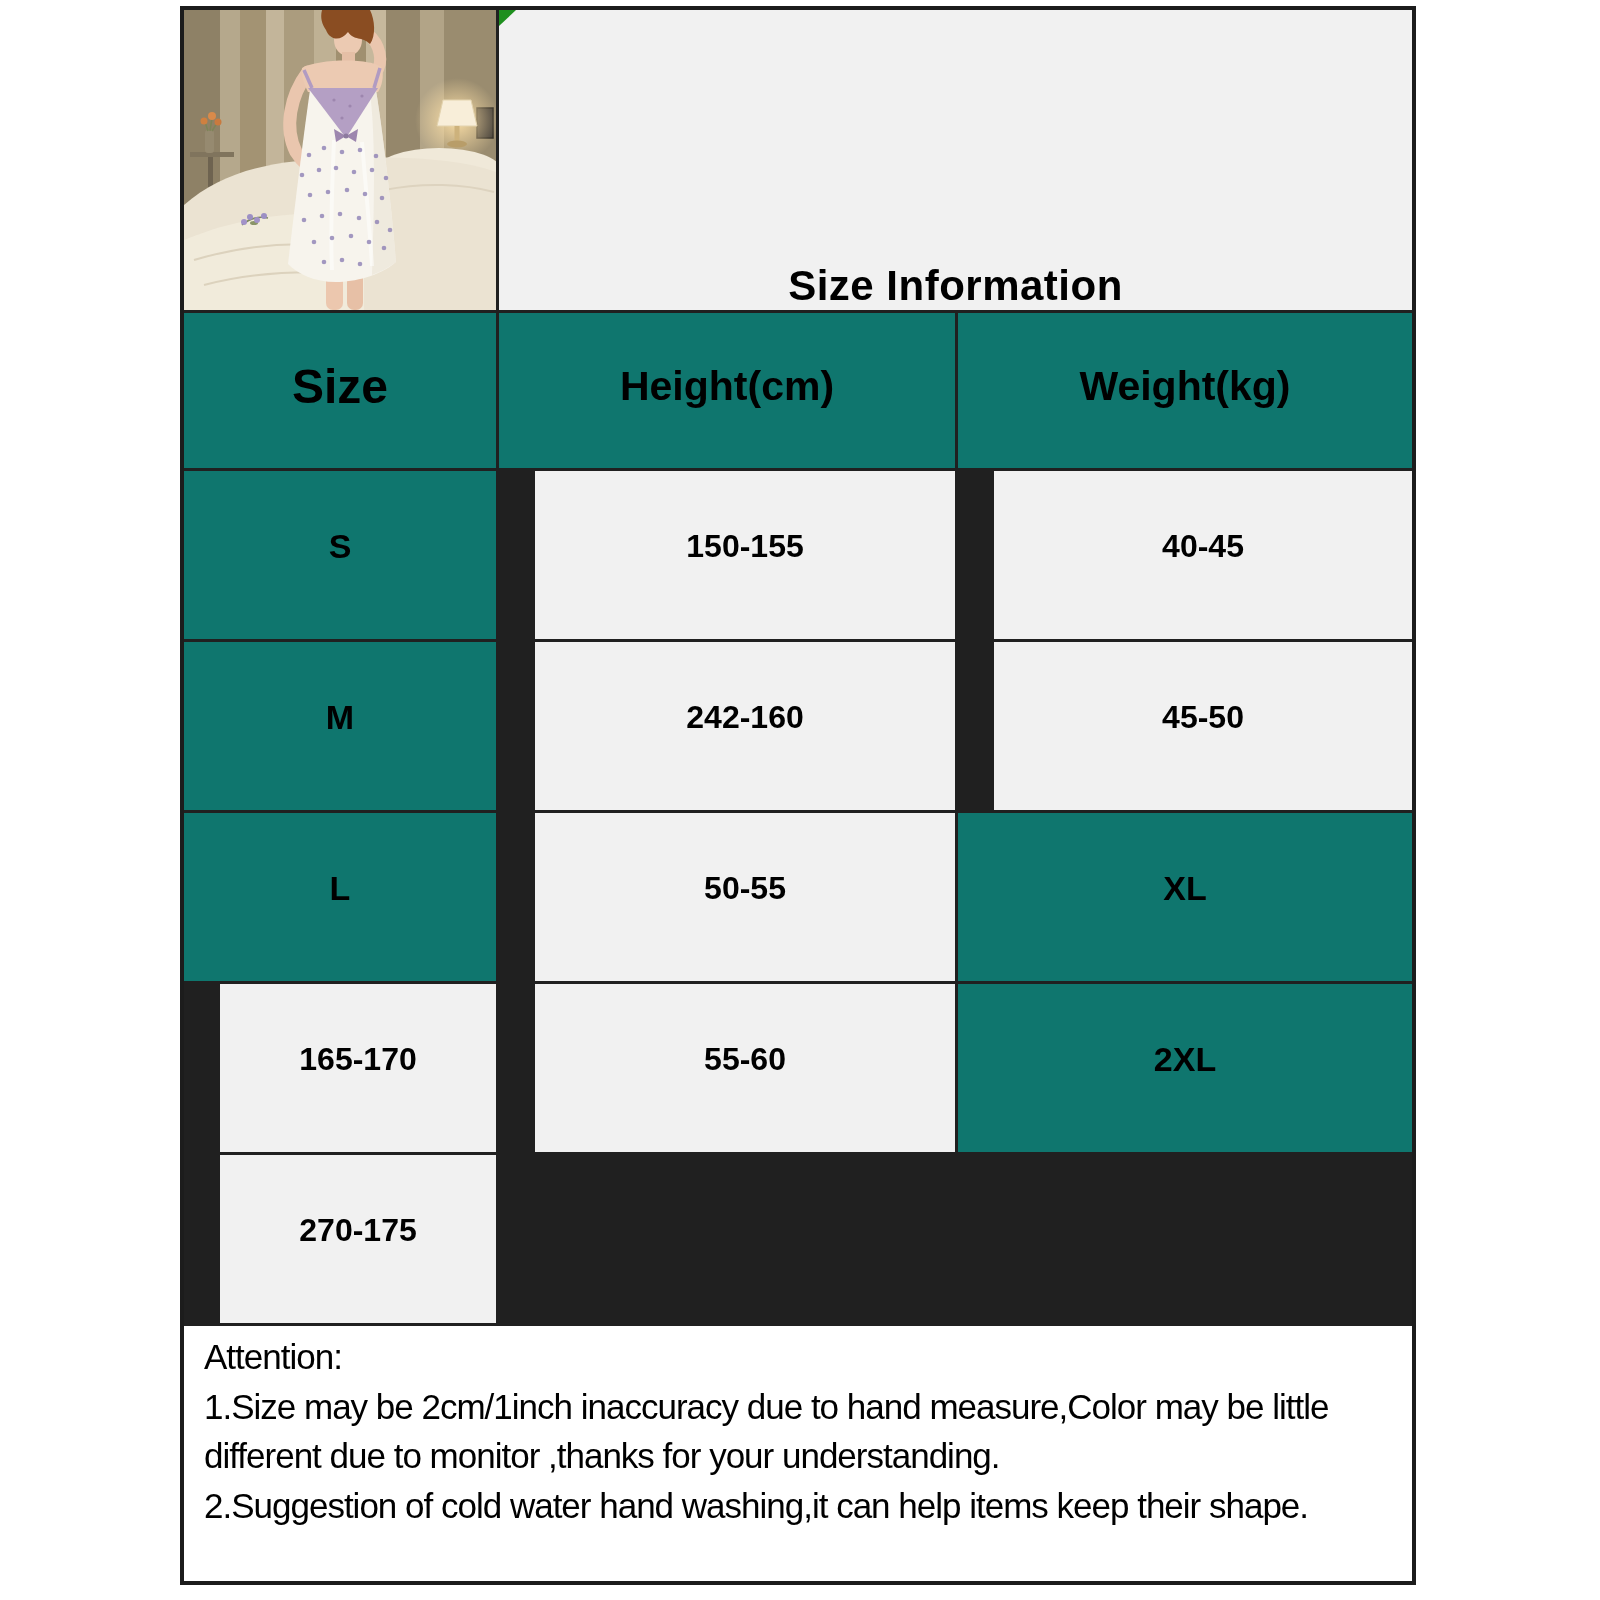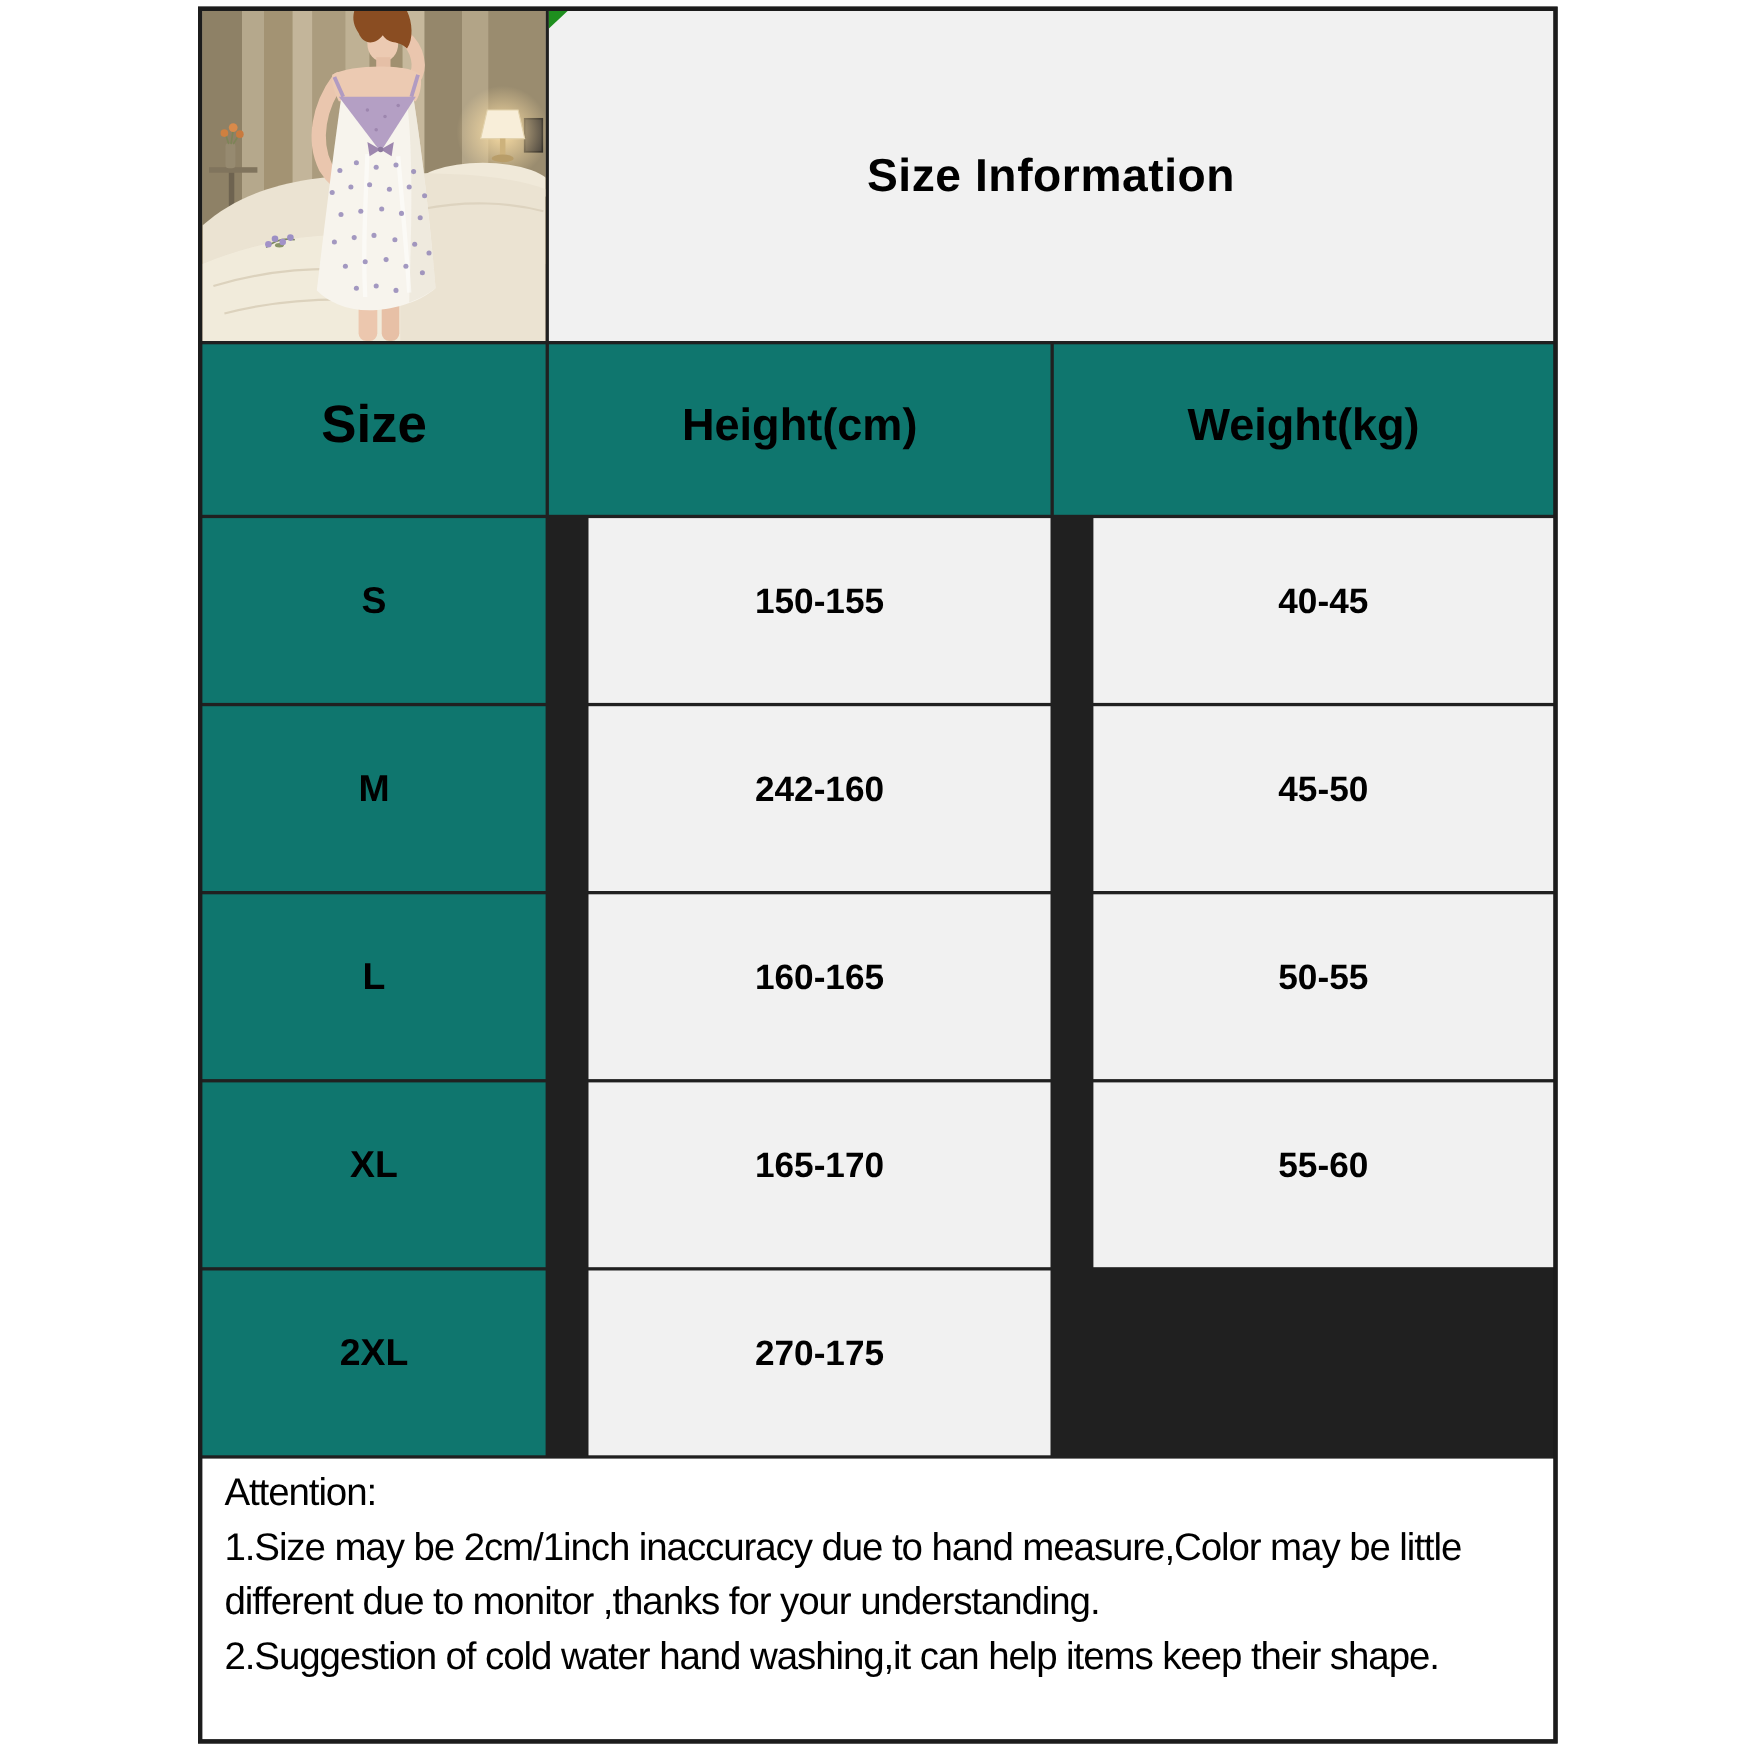--- a/index.html
+++ b/index.html
@@ -38,20 +38,21 @@
     overflow: hidden;
   }
   .img-cell svg { display: block; width: 312px; height: 300px; }
 
   .title-cell {
     grid-column: 2 / 4;
     position: relative;
     font-size: 42px;
     font-weight: bold;
     letter-spacing: 0.5px;
+    align-items: flex-end;
   }
   .corner-marker {
     position: absolute;
     top: 0;
     left: 0;
     width: 0;
     height: 0;
     border-top: 16px solid #1e8f1e;
     border-right: 17px solid transparent;
   }
@@ -225,21 +226,20 @@
 
   <div class="cell gray size-label">S</div>
   <div class="cell light value">150-155</div>
   <div class="cell light value">40-45</div>
 
   <div class="cell gray size-label">M</div>
   <div class="cell light value">242-160</div>
   <div class="cell light value">45-50</div>
 
   <div class="cell gray size-label">L</div>
-  <div class="cell light value">160-165</div>
   <div class="cell light value">50-55</div>
 
   <div class="cell gray size-label">XL</div>
   <div class="cell light value">165-170</div>
   <div class="cell light value">55-60</div>
 
   <div class="cell gray size-label">2XL</div>
   <div class="cell light value">270-175</div>
 
   <div class="white attention">

